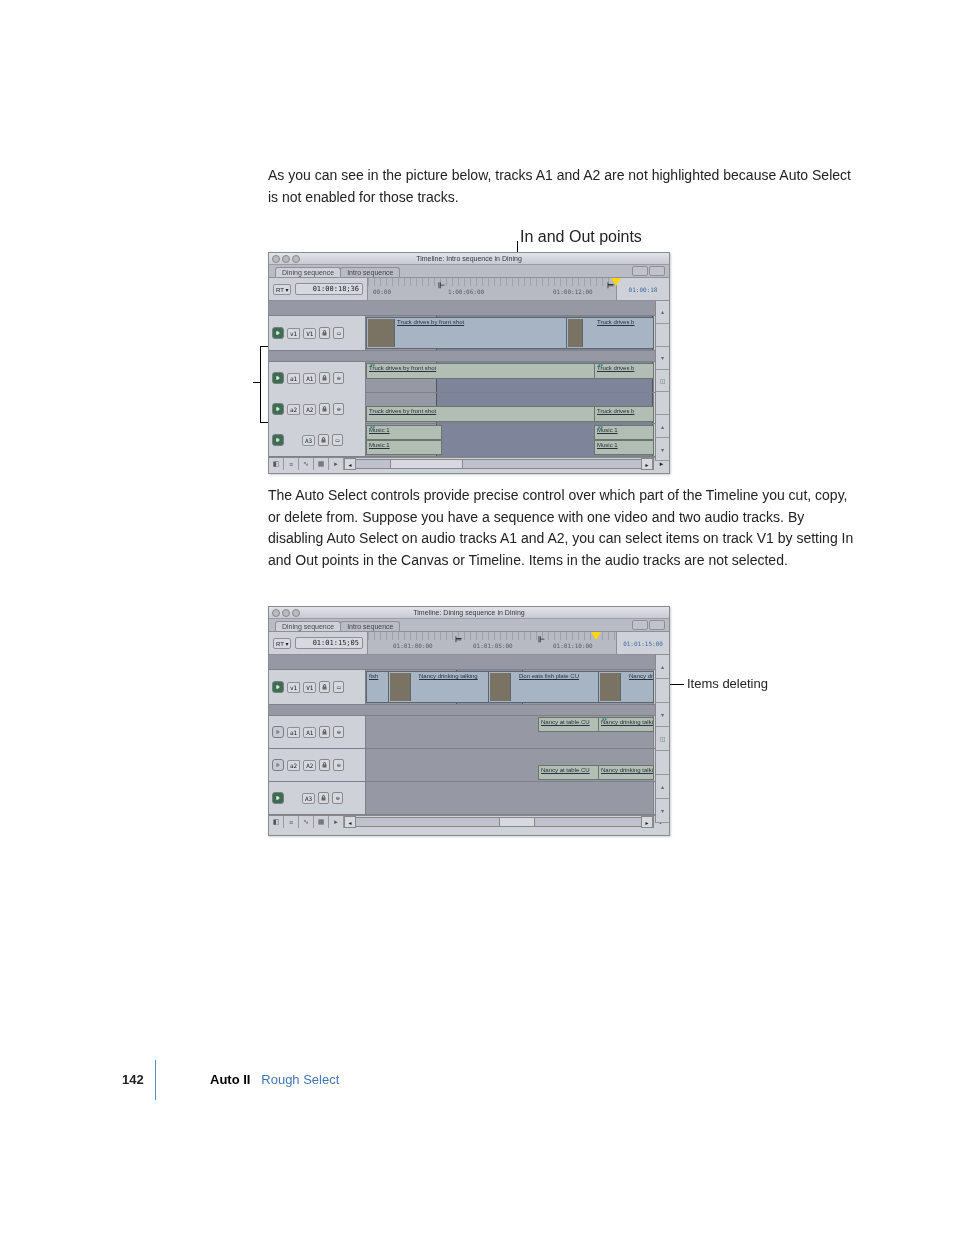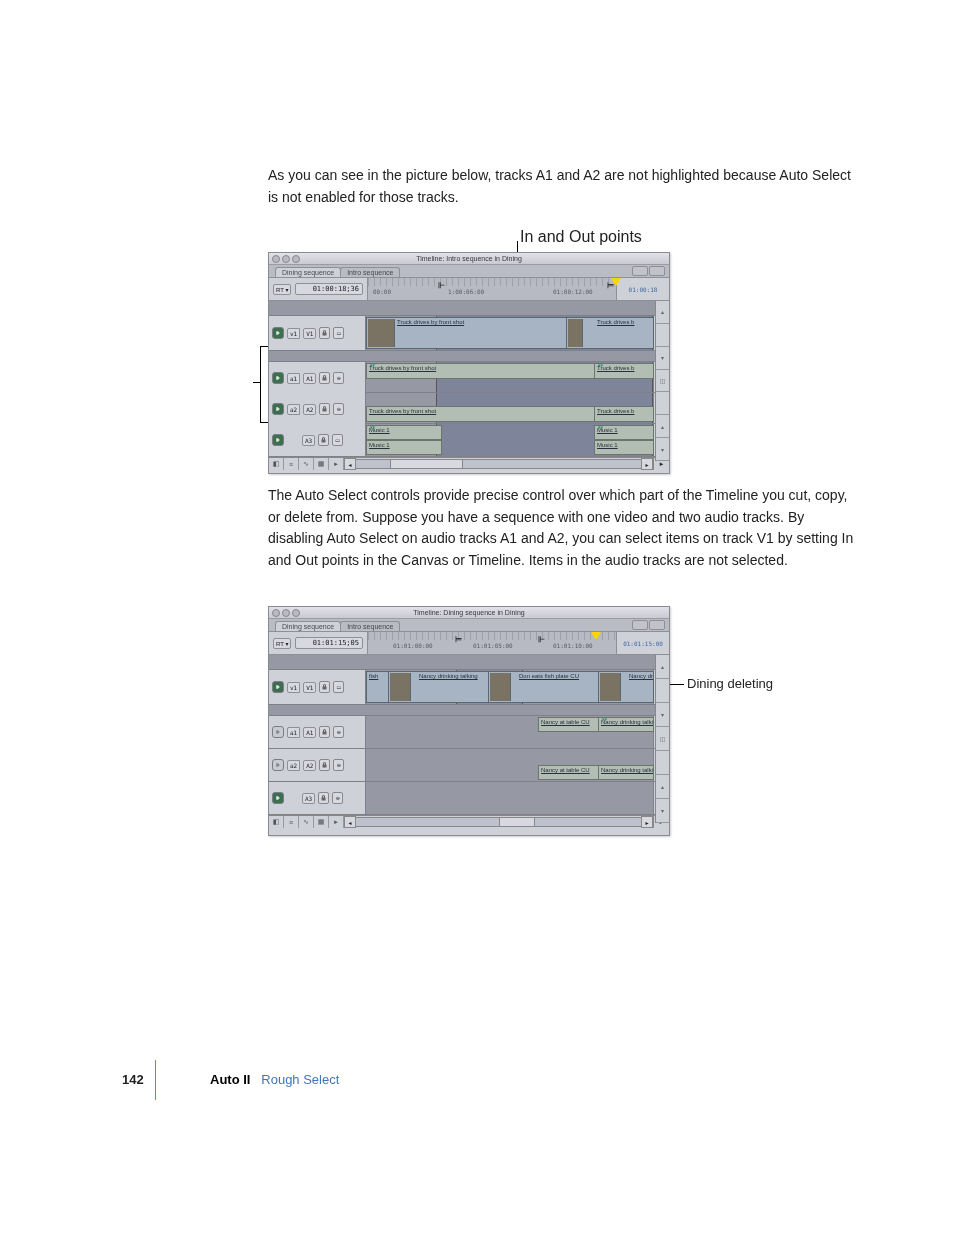--- a/index.html
+++ b/index.html
@@ -243,21 +243,21 @@
       <div class="sv svtiny">▾</div>
       <div class="sv svtiny">◫</div>
       <div class="sv"></div>
       <div class="sv svtiny">▴</div>
       <div class="sv svtiny">▾</div>
     </div>
   </div>
 
   <div class="body-text para2">The Auto Select controls provide precise control over which part of the Timeline you cut, copy, or delete from. Suppose you have a sequence with one video and two audio tracks. By disabling Auto Select on audio tracks A1 and A2, you can select items on track V1 by setting In and Out points in the Canvas or Timeline. Items in the audio tracks are not selected.</div>
 
-  <div class="callout-right" style="left:687px;top:676px">Dining deleting</div>
+  <div class="callout-right" style="left:687px;top:676px">Items deleting</div>
   <div class="callout-line" style="left:670px;top:684px;width:14px;height:1px"></div>
 
   <div class="shot shot2">
     <div class="titlebar">
       <div class="traffic">
           <span></span>
           <span></span>
           <span></span>
         </div>
       <span>Timeline: Dining sequence in Dining</span>

